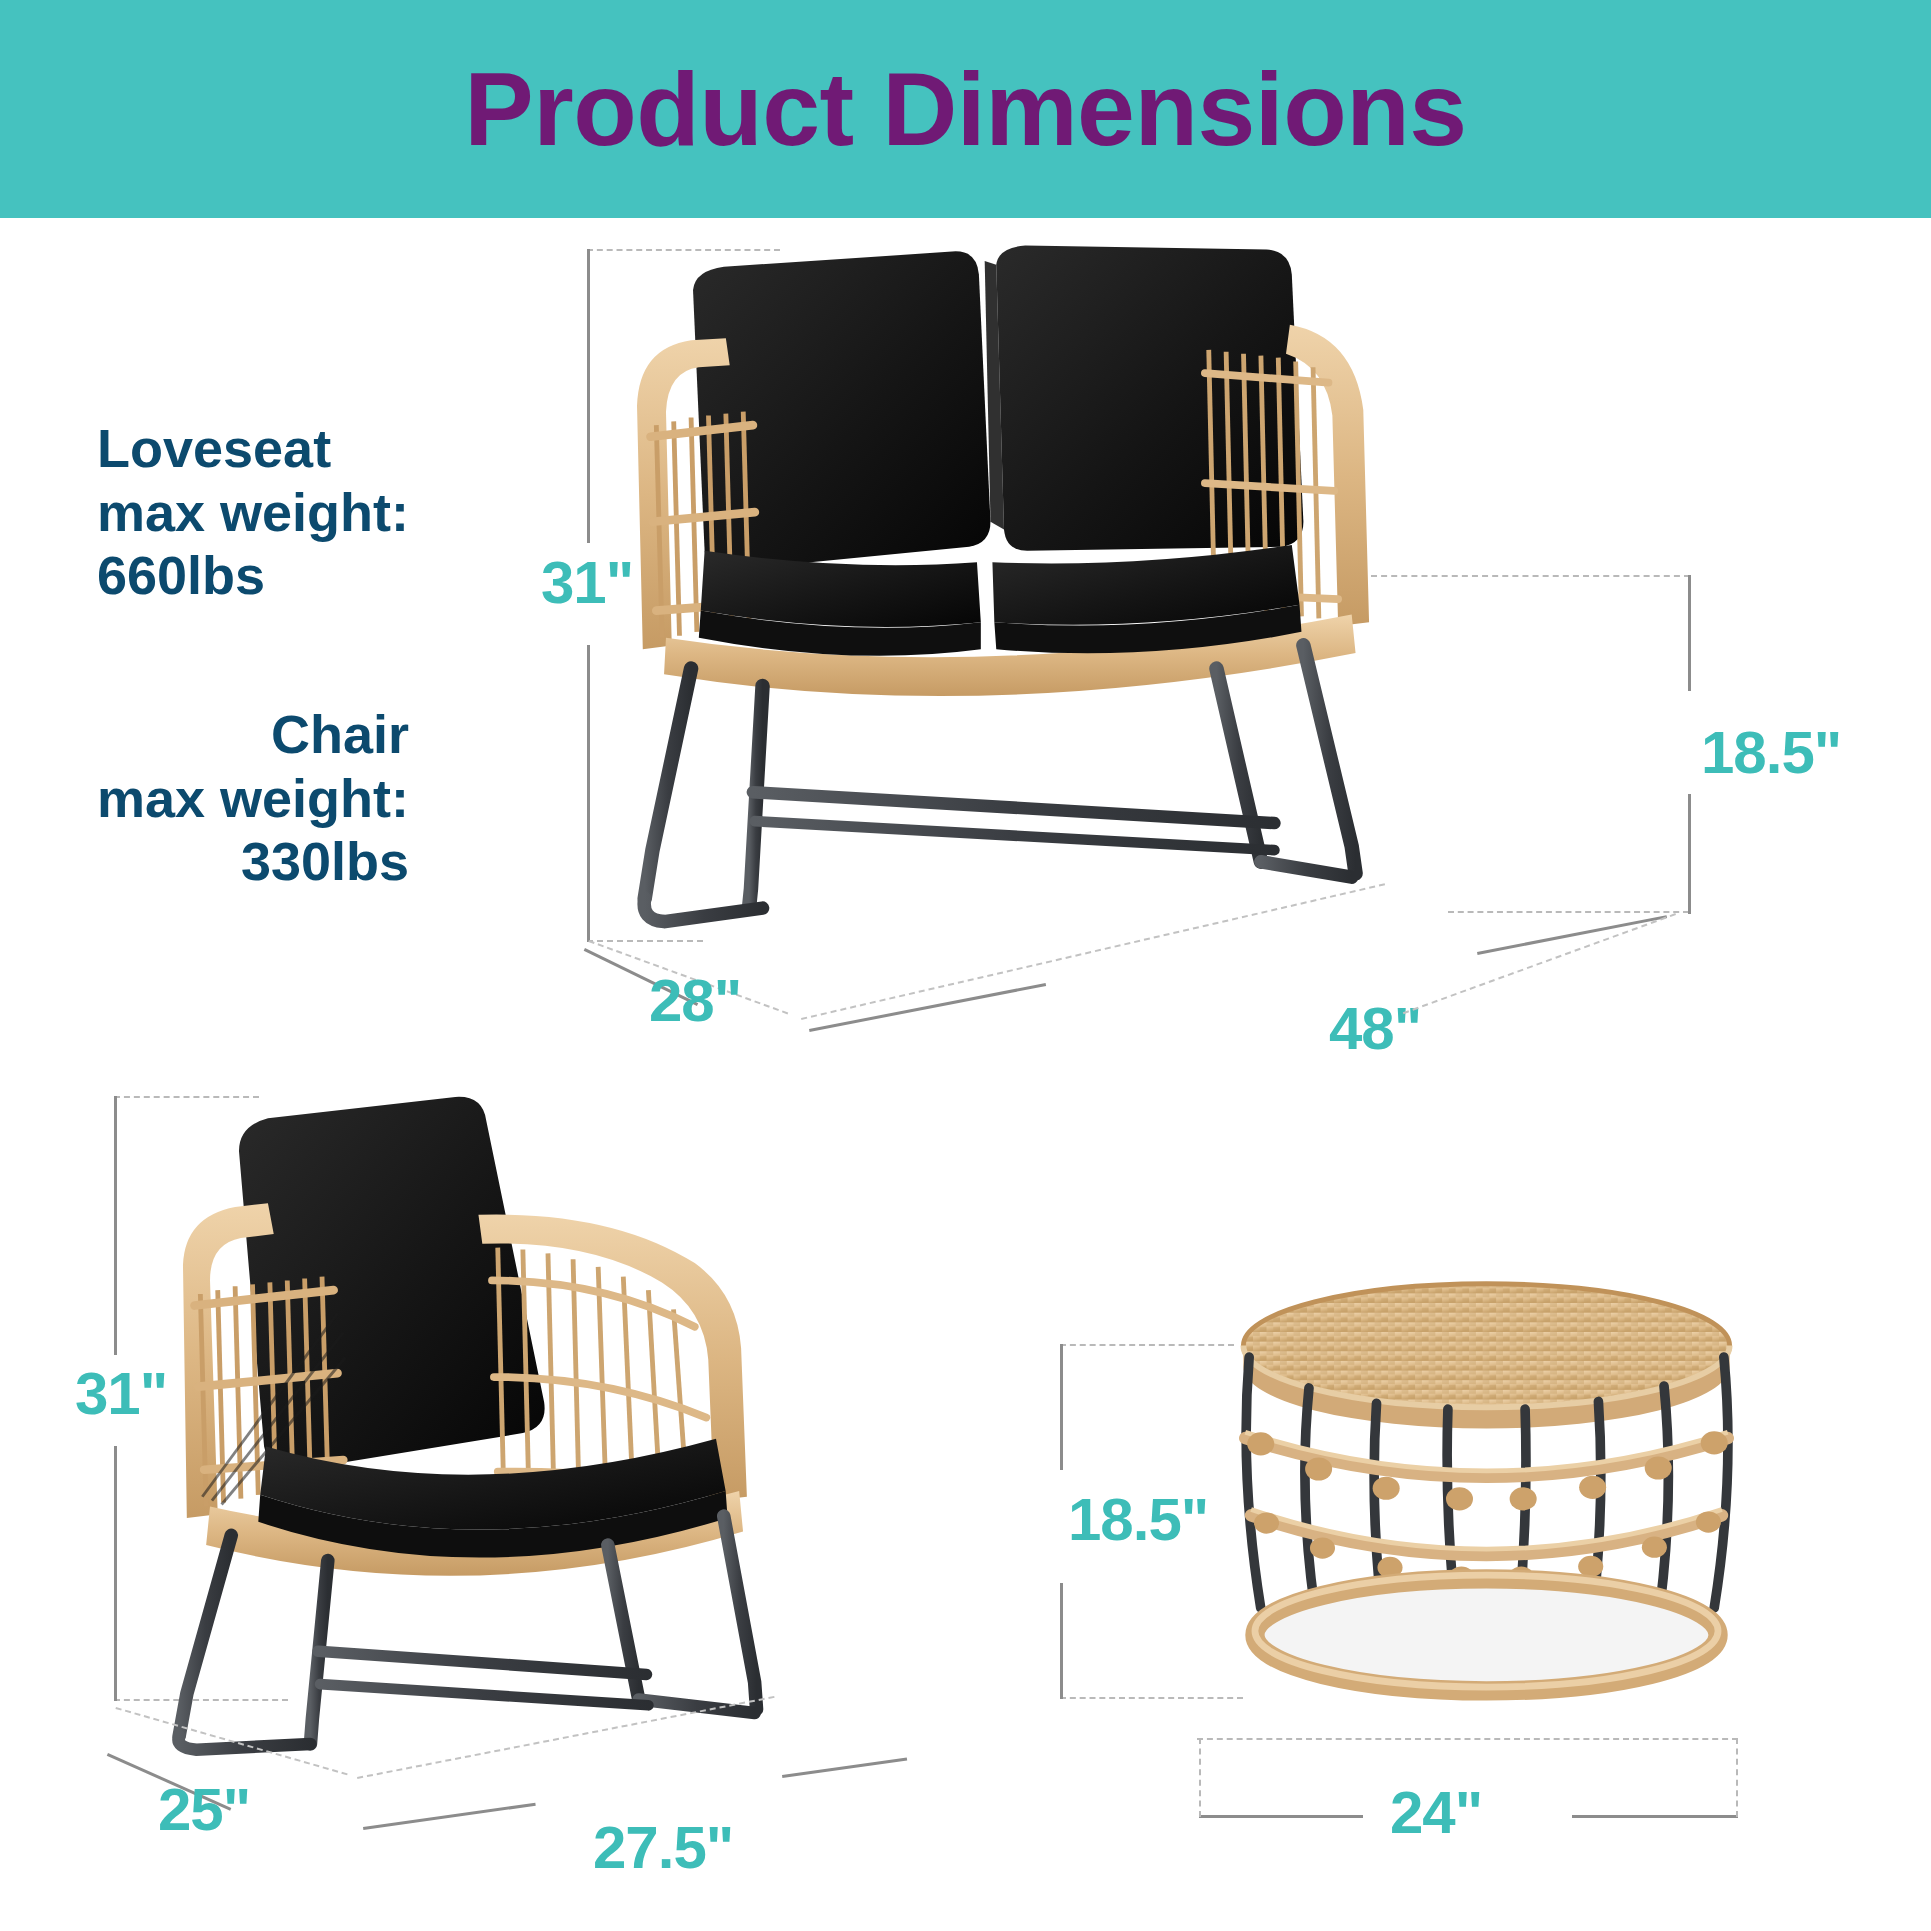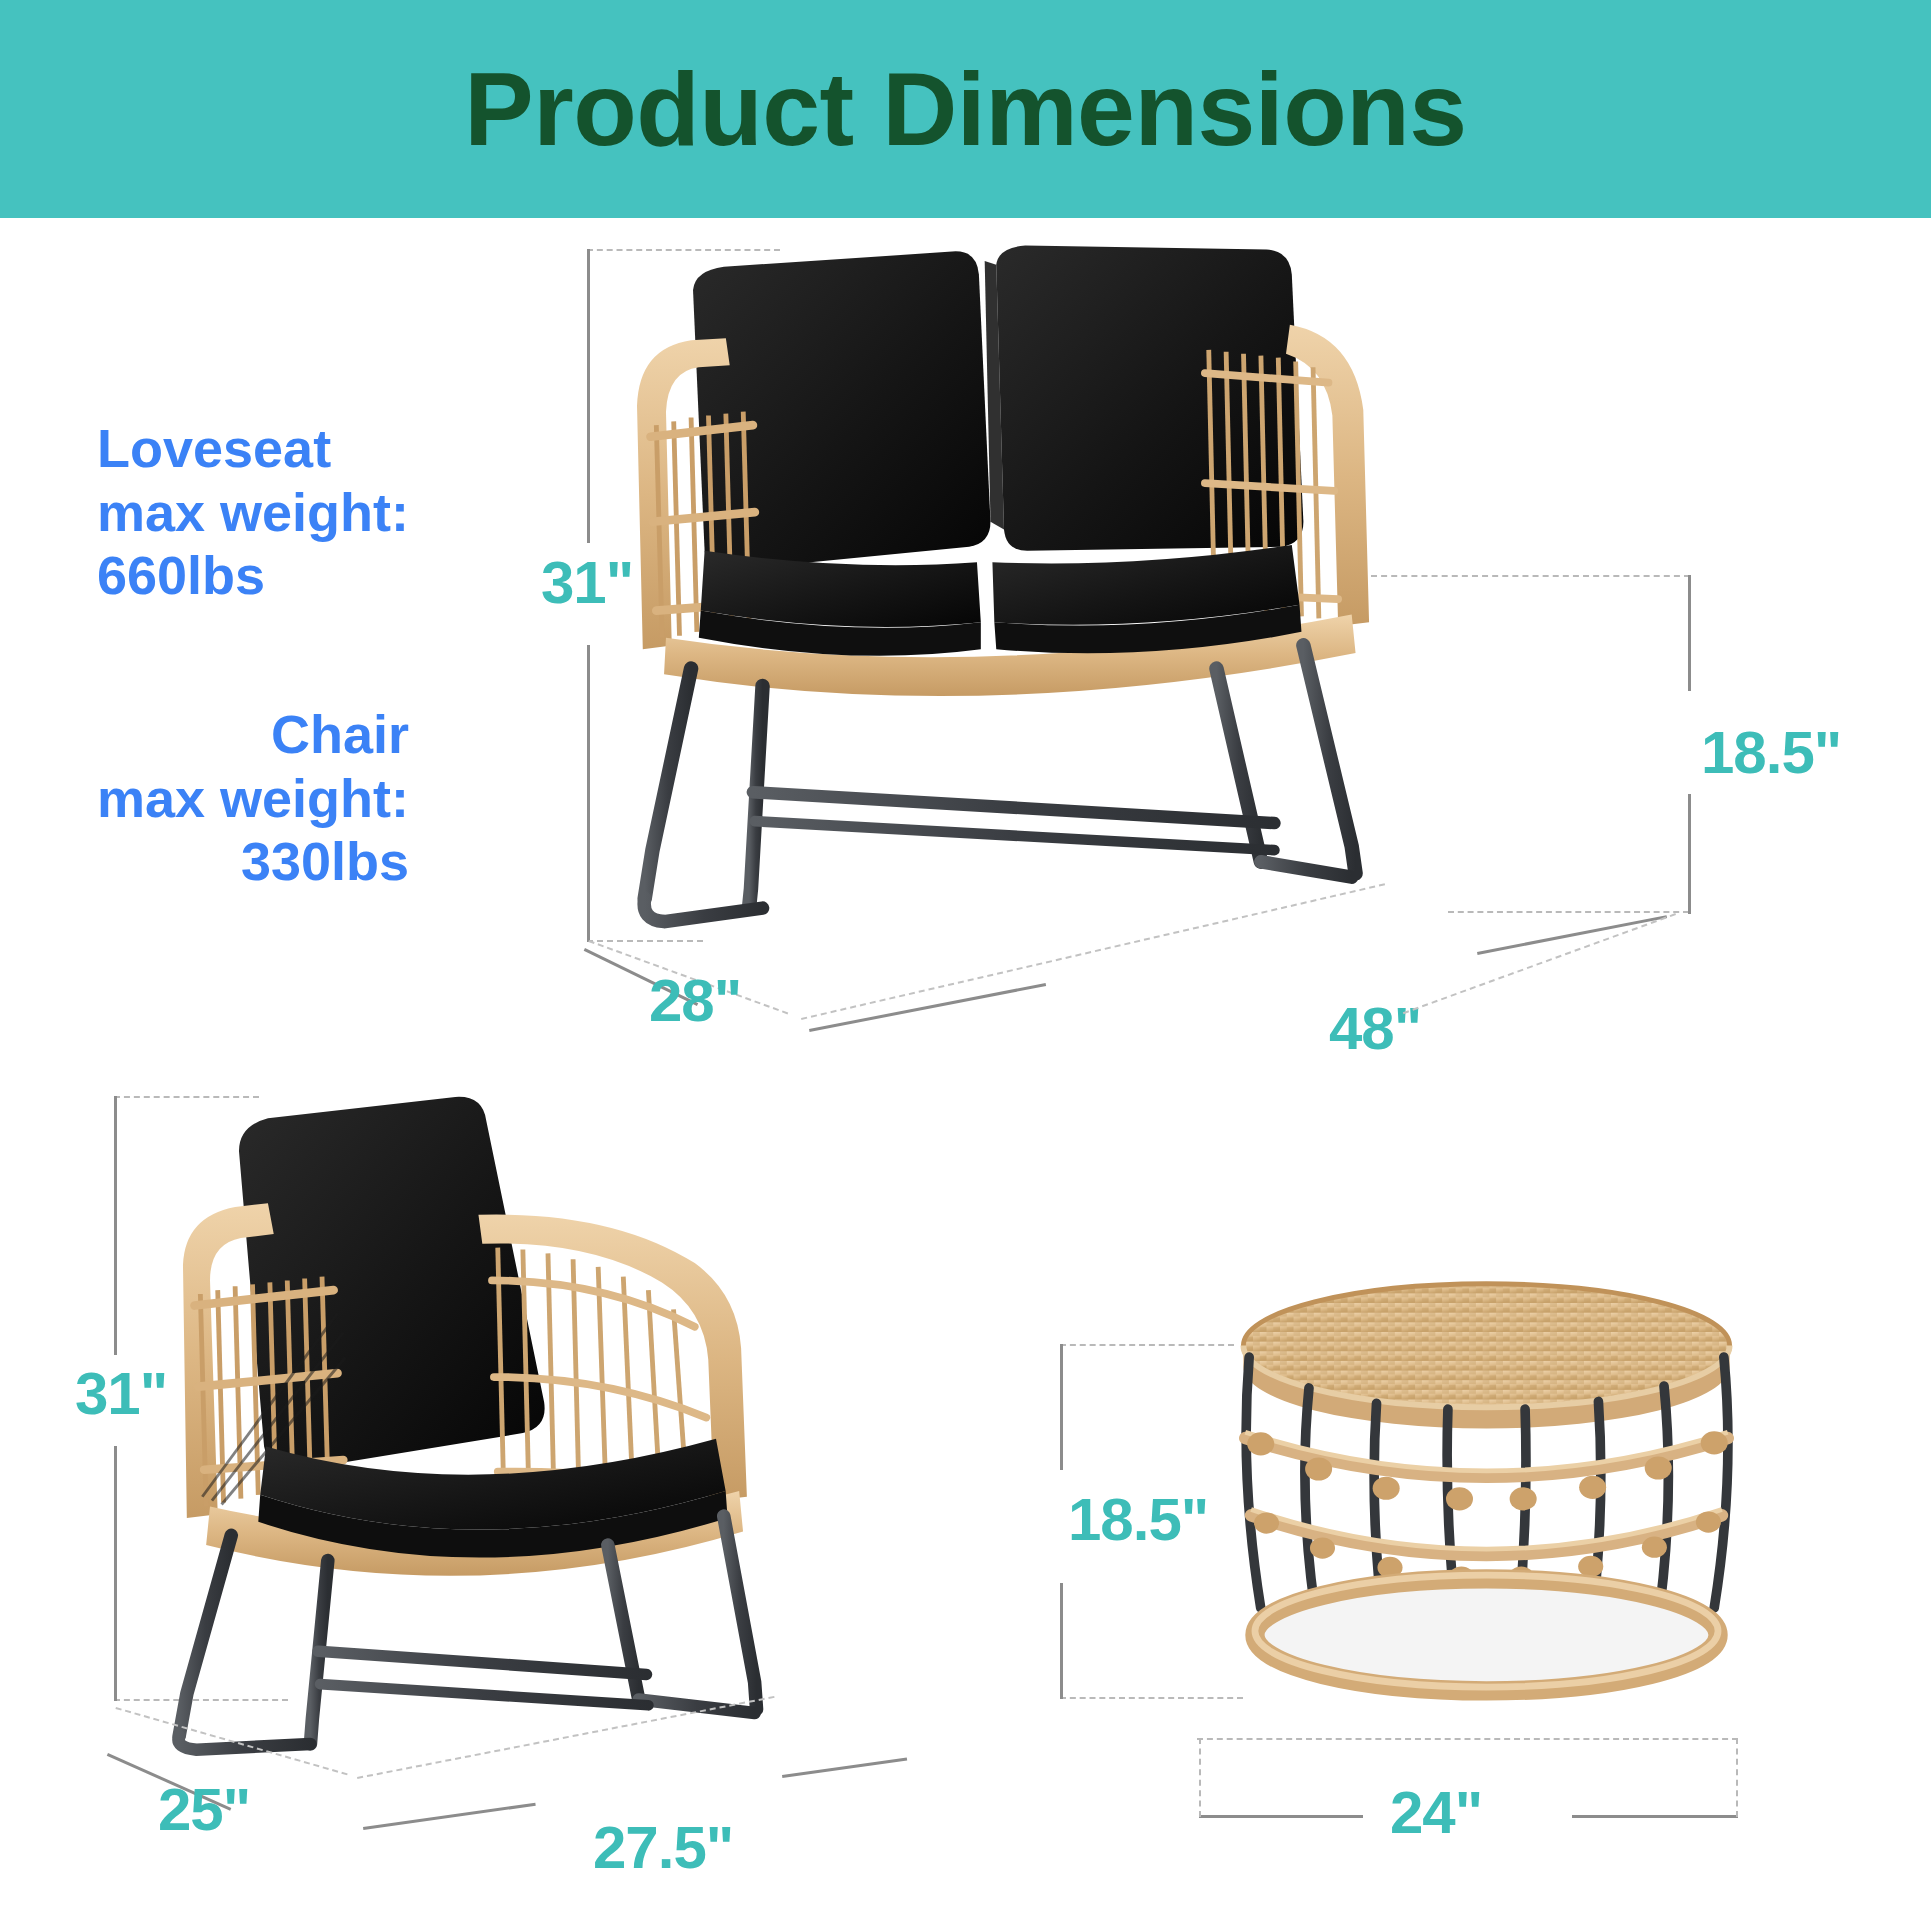--- a/index.html
+++ b/index.html
@@ -12,28 +12,28 @@
   }
   #page { position:relative; width:1931px; height:1931px; background:#fff; }
 
   
   .banner {
     position:absolute; left:0; top:0; width:1931px; height:218px;
     background:#45C2BF;
     display:flex; align-items:center; justify-content:center;
   }
   .banner-title {
-    color:#14532d;
+    color:#701a75;
     font-size:104px;
     font-weight:700;
     letter-spacing:-0.5px;
     line-height:1;
     white-space:nowrap;
   }
-  .weight-block { position:absolute; font-size:54px; font-weight:600; line-height:1.18; color:#3b82f6; white-space:pre; }
+  .weight-block { position:absolute; font-size:54px; font-weight:600; line-height:1.18; color:#0c4a6e; white-space:pre; }
   #loveseat-weight { left:97px; top:417px; }
   #chair-weight    { left:97px; top:703px;text-align:right; }
 
   .dim-label {
     position:absolute;
     color:#3DBDB8;
     font-size:60px;
     font-weight:700;
     letter-spacing:-1px;
     white-space:nowrap;

